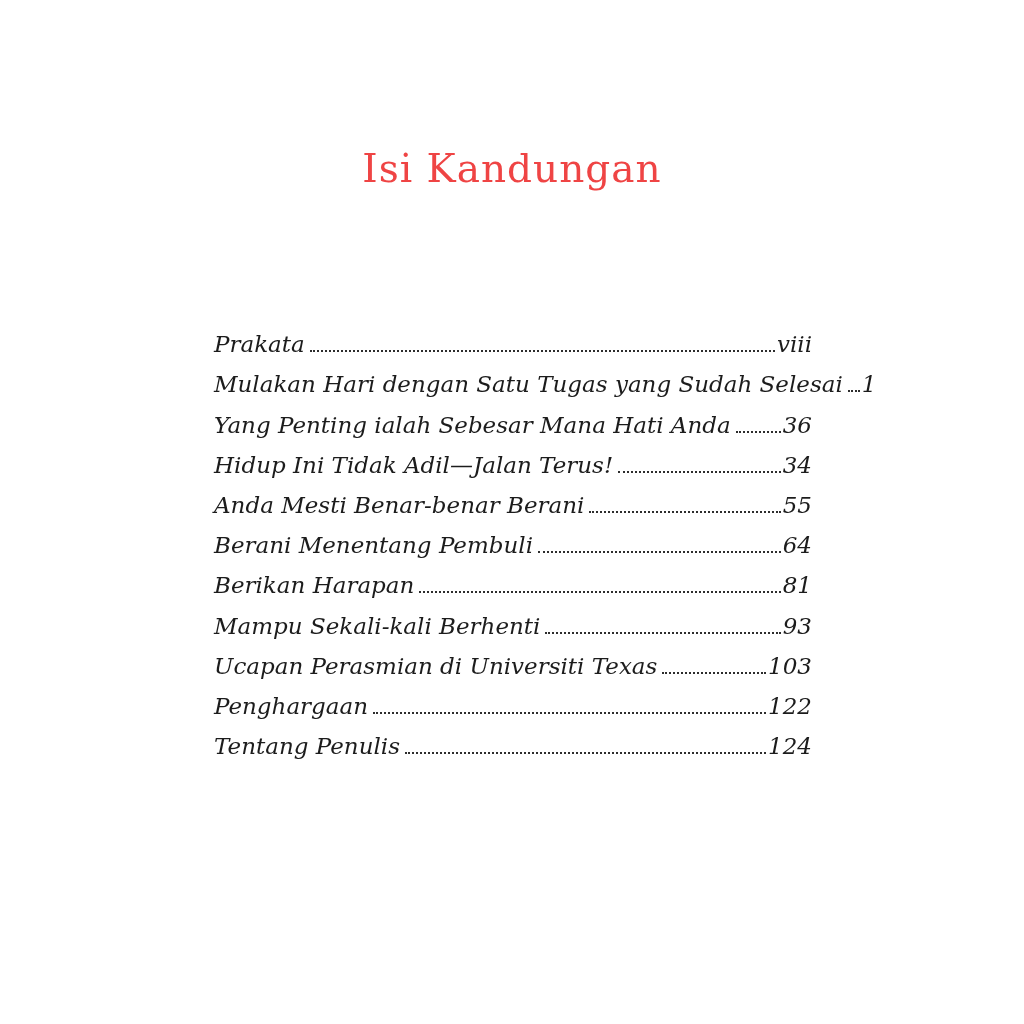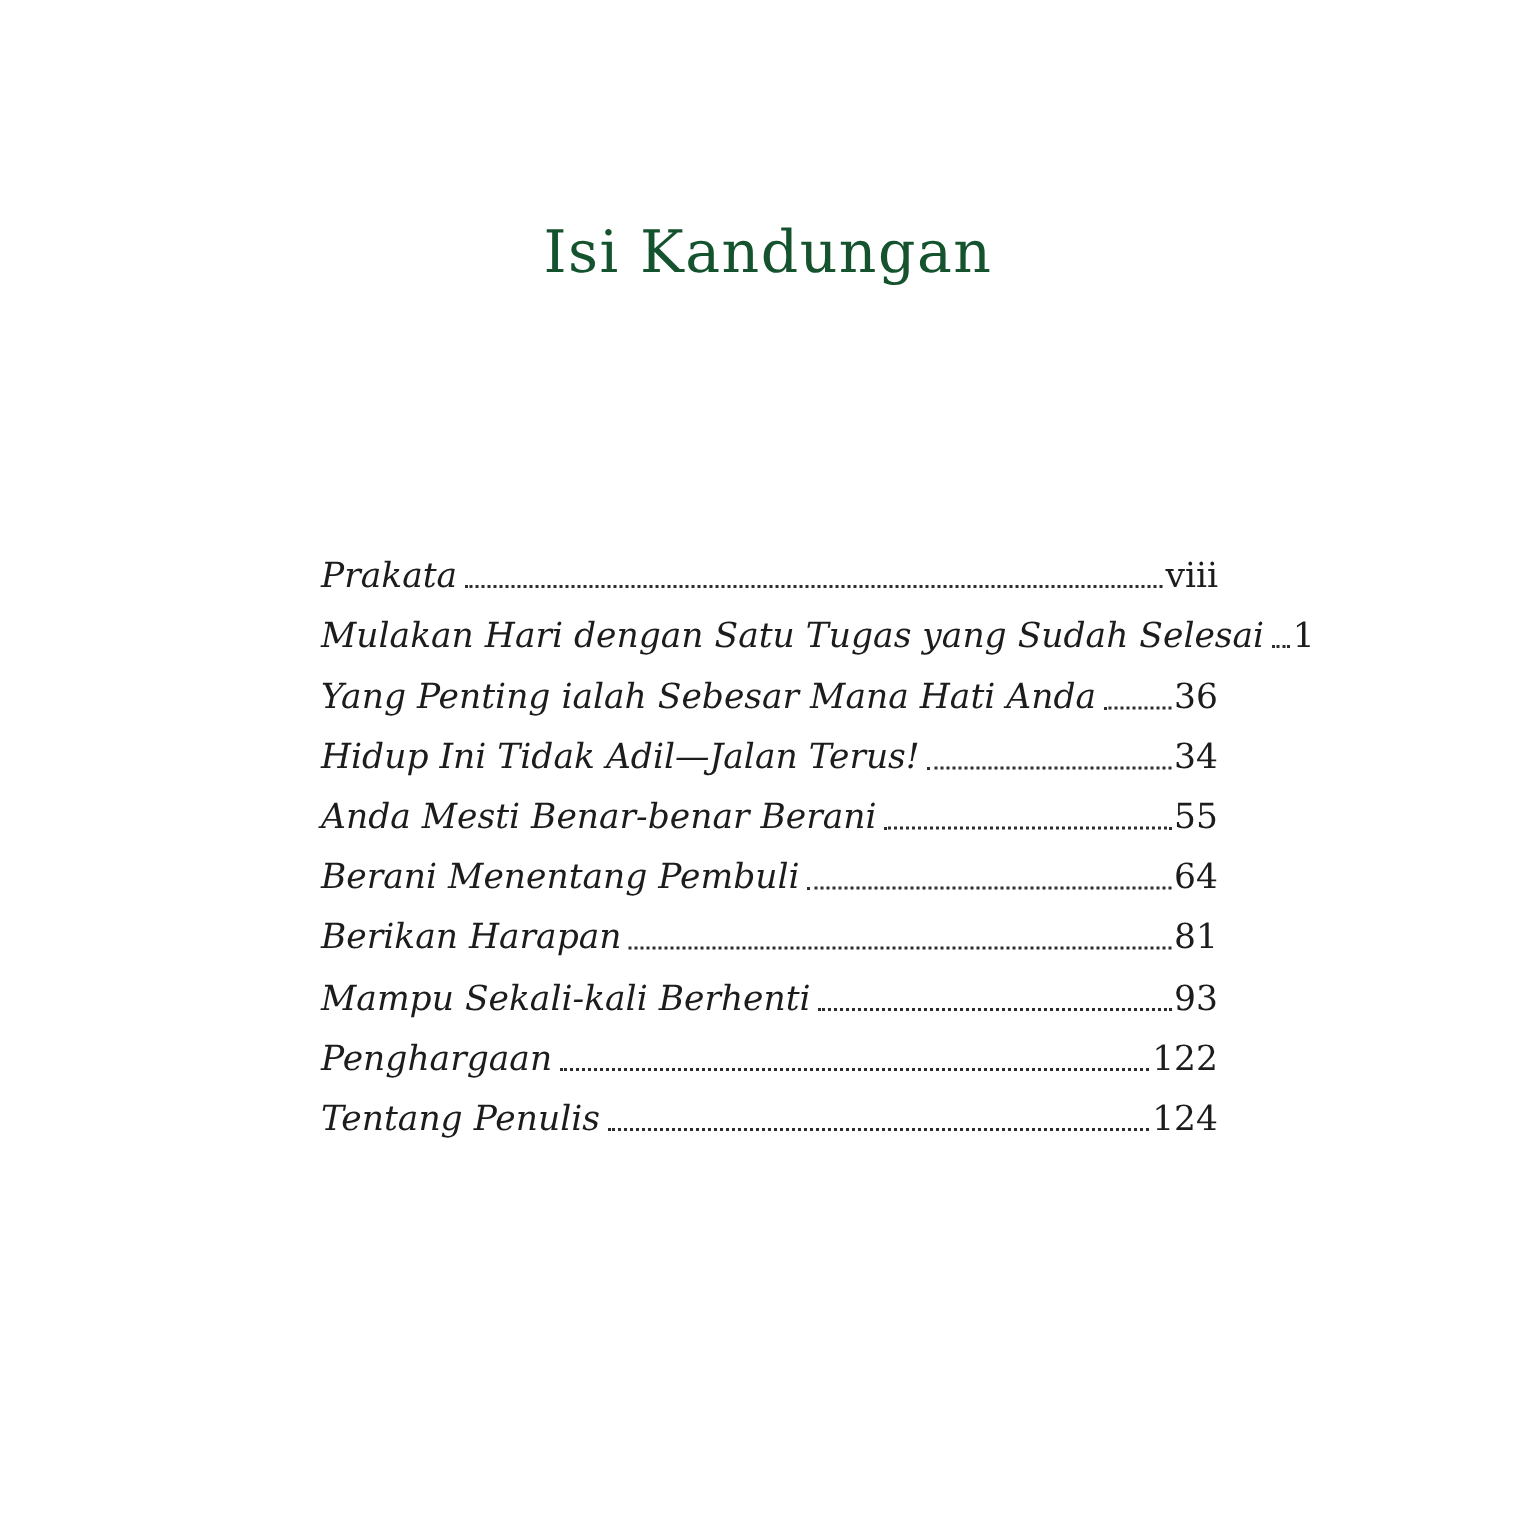--- a/index.html
+++ b/index.html
@@ -18,48 +18,48 @@
   .page-title {
     position: absolute;
     top: 146px;
     left: 0;
     width: 100%;
     margin: 0;
     text-align: center;
     font-size: 39px;
     font-weight: 400;
     letter-spacing: 1px;
-    color: #14532d;
+    color: #ef4444;
   }
   .toc {
     position: absolute;
     left: 214px;
     top: 324px;
     width: 598px;
-    margin-top: 40px;
   }
   .toc-row {
     display: flex;
     align-items: flex-end;
     height: 40.2px;
   }
   .toc-label {
     font-style: italic;
     font-size: 23px;
     line-height: 40px;
     white-space: nowrap;
     color: #1c1c1c;
   }
   .toc-dots {
     flex: 1 1 auto;
     min-width: 12px;
     border-bottom: 2.4px dotted #2d2d2d;
     margin: 0 2px 12px 5px;
   }
   .toc-page {
+    font-style: italic;
     font-size: 23px;
     line-height: 40px;
     white-space: nowrap;
     color: #1c1c1c;
   }
 </style>
 </head>
 <body>
 
 <main>
@@ -110,20 +110,25 @@
     <span class="toc-dots"></span>
     <span class="toc-page">81</span>
   </div>
 
   <div class="toc-row">
     <span class="toc-label">Mampu Sekali-kali Berhenti</span>
     <span class="toc-dots"></span>
     <span class="toc-page">93</span>
   </div>
 
+  <div class="toc-row">
+    <span class="toc-label">Ucapan Perasmian di Universiti Texas</span>
+    <span class="toc-dots"></span>
+    <span class="toc-page">103</span>
+  </div>
 
   <div class="toc-row">
     <span class="toc-label">Penghargaan</span>
     <span class="toc-dots"></span>
     <span class="toc-page">122</span>
   </div>
 
   <div class="toc-row">
     <span class="toc-label">Tentang Penulis</span>
     <span class="toc-dots"></span>

